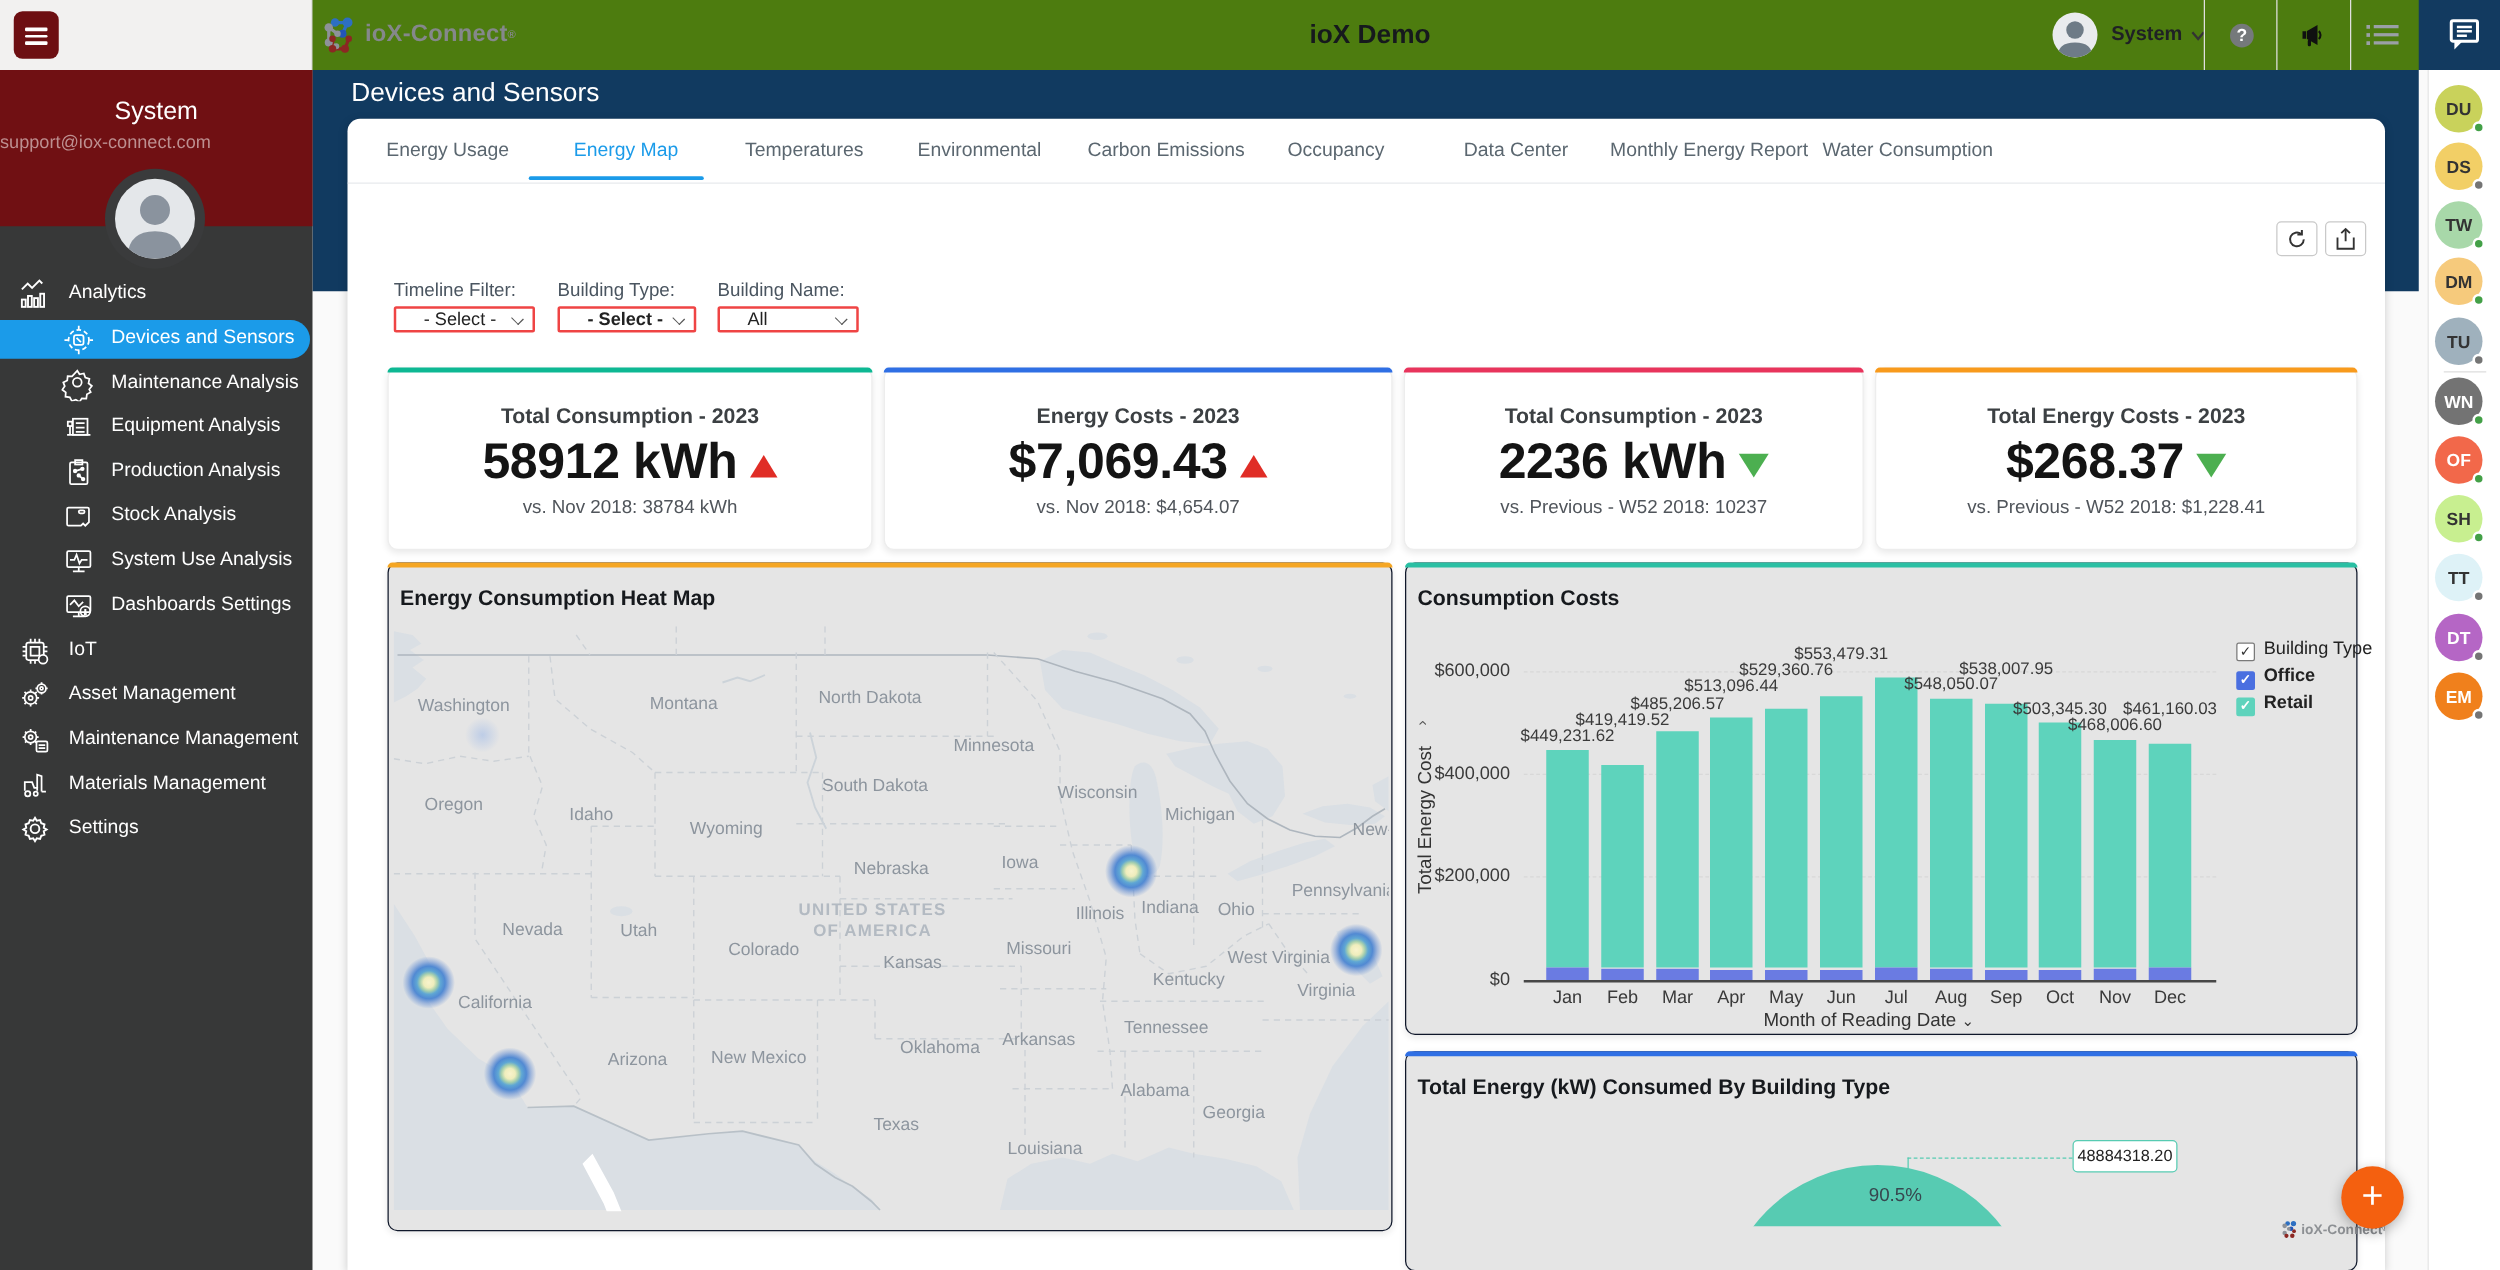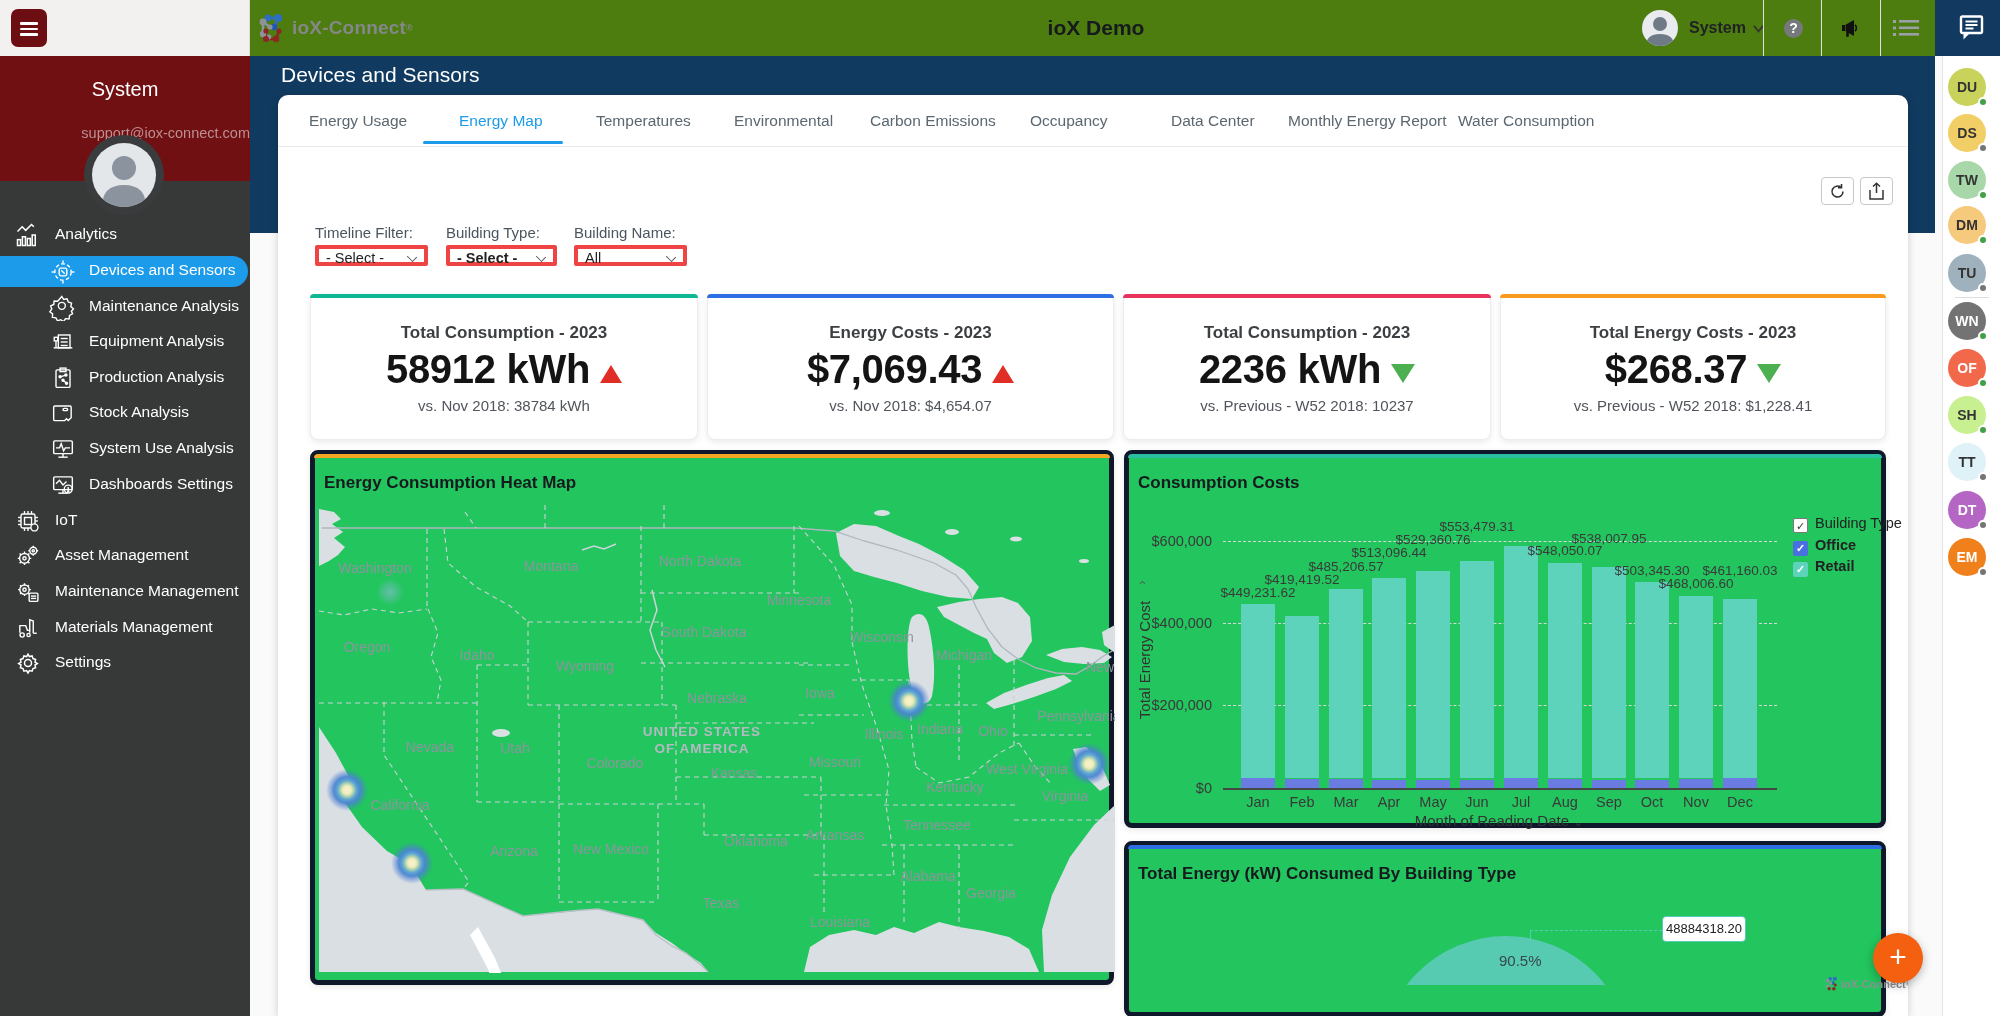--- a/index.html
+++ b/index.html
@@ -5,21 +5,21 @@
 * { margin:0; padding:0; box-sizing:border-box; }
 html,body { width:2000px; height:1016px; overflow:hidden; font-family:"Liberation Sans",sans-serif; background:#fff; }
 .abs { position:absolute; }
 
 #sidebar { position:absolute; left:0; top:0; width:250px; height:1016px; background:#373838; }
 #sb-top { position:absolute; left:0; top:0; width:250px; height:56px; background:#f2f1f0; border-right:1px solid #dcdcdc; }
 #burger { position:absolute; left:11px; top:9px; width:36px; height:38px; background:#6d0f12; border-radius:7px; }
 #burger span { position:absolute; left:9px; width:18px; height:2.5px; background:#fff; border-radius:1px; }
 #maroon { position:absolute; left:0; top:56px; width:250px; height:125px; background:#701013; }
 #maroon .sysname { position:absolute; top:22px; width:100%; text-align:center; color:#fff; font-size:20px; font-weight:400; }
-#maroon .sysmail { position:absolute; top:69px; width:100%; text-align:right; color:#bd8f90; font-size:14.5px; }
+#maroon .sysmail { position:absolute; top:50px; width:100%; text-align:left; color:#bd8f90; font-size:14.5px; }
 #avatar-big { position:absolute; left:84px; top:135px; width:80px; height:80px; border-radius:50%; background:#3a3b3c; z-index:3; }
 #avatar-big .inner { position:absolute; left:8px; top:8px; width:64px; height:64px; border-radius:50%; background:#e4e7ea; overflow:hidden; }
 .menu-item { position:absolute; left:0; width:250px; height:36px; color:#fff; font-size:15.5px; }
 .menu-item .mi-txt { position:absolute; top:8px; }
 .menu-item svg { position:absolute; }
 .mi-active { background:#1b9be9; border-radius:0 18px 18px 0; width:248px; }
 
 #topbar { position:absolute; left:250px; top:0; width:1692px; height:56px; background:#4d7c0f; }
 #topbar .title { position:absolute; left:0; top:16px; width:1692px; text-align:center; font-size:21px; font-weight:bold; color:#16191d; }
 .tb-divider { position:absolute; top:0; width:1px; height:56px; background:#e0dfde; }
@@ -36,32 +36,32 @@
 #card { position:absolute; left:28px; top:39px; width:1630px; height:921px; background:#fff; border-radius:10px 10px 0 0; box-shadow:0 2px 8px rgba(0,0,0,.18); overflow:hidden; }
 
 #tabs { position:absolute; left:0; top:0; width:1630px; height:52px; border-bottom:1px solid #e8eaed; }
 .tab { position:absolute; top:17px; font-size:15.5px; color:#5b6770; white-space:nowrap; }
 .tab-active { color:#1b9be9; }
 #tab-underline { position:absolute; left:145px; top:46px; width:140px; height:3px; background:#1b9be9; border-radius:2px; }
 
 .tool-btn { position:absolute; width:33px; height:28px; border:1px solid #c9c9c9; border-radius:4px; background:#fff; }
 
 .flabel { position:absolute; font-size:15px; color:#4a5560; }
-.fselect { position:absolute; height:21px; border:4px solid #ef4444; border-radius:2px; background:#fff; font-size:14.5px; color:#222; padding-left:7px; line-height:19px; }
+.fselect { position:absolute; height:21px; border:2px solid #ef4444; border-radius:2px; background:#fff; font-size:14.5px; color:#222; padding-left:22px; line-height:19px; }
 .fselect .chev { position:absolute; right:8px; top:4px; width:8px; height:8px; border-right:1.6px solid #555; border-bottom:1.6px solid #555; transform:rotate(45deg) scale(1,.8); }
 
 .kcard { position:absolute; background:#fff; border:1px solid #ededed; border-radius:8px; box-shadow:0 2px 6px rgba(0,0,0,.09); height:146px; top:199px; }
 .kcard .ktop { position:absolute; left:-1px; top:-1px; right:-1px; height:4px; border-radius:8px 8px 0 0; }
 .kcard .ktitle { position:absolute; top:28px; width:100%; text-align:center; font-size:17px; font-weight:bold; color:#3c4043; }
 .kcard .knum { position:absolute; top:52px; width:100%; text-align:center; font-size:40px; font-weight:bold; color:#141414; letter-spacing:-.3px; }
 .kcard .ksub { position:absolute; top:102px; width:100%; text-align:center; font-size:15px; color:#50555b; }
 .tri-up { display:inline-block; width:0; height:0; border-left:11px solid transparent; border-right:11px solid transparent; border-bottom:18px solid #e02d26; margin-left:10px; }
 .tri-dn { display:inline-block; width:0; height:0; border-left:12px solid transparent; border-right:12px solid transparent; border-top:19px solid #4caf50; margin-left:10px; }
 
-.pcard { position:absolute; background:#22c55e; border:5px solid #0f172a; border-radius:8px; box-shadow:0 2px 6px rgba(0,0,0,.09); }
+.pcard { position:absolute; background:#e5e5e5; border:1px solid #0f172a; border-radius:8px; box-shadow:0 2px 6px rgba(0,0,0,.09); }
 .pcard .ptop { position:absolute; left:-1px; top:-1px; right:-1px; height:4px; border-radius:8px 8px 0 0; }
 .pcard .ptitle2 { position:absolute; left:9px; top:18px; font-size:17px; font-weight:bold; color:#16191d; }
 
 .gline { position:absolute; border-top:1.5px dashed #d8d8d8; height:0; }
 .ylab { position:absolute; font-size:14.5px; color:#3a3a3a; text-align:right; width:80px; }
 .bar { position:absolute; background:#5ed3bc; }
 .barb { position:absolute; background:#6a7be2; }
 .blab { position:absolute; font-size:13.5px; color:#3a3a3a; white-space:nowrap; transform:translateX(-50%); }
 .xlab { position:absolute; font-size:14.5px; color:#3a3a3a; transform:translateX(-50%); }
 .leg { position:absolute; font-size:14.5px; color:#222; white-space:nowrap; }

